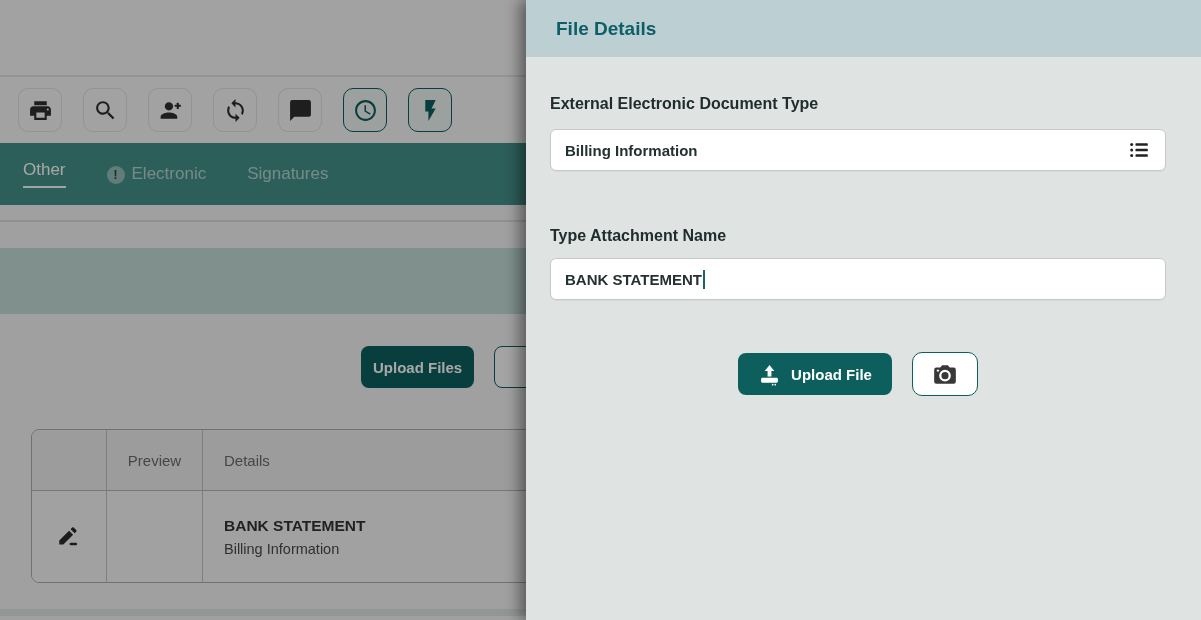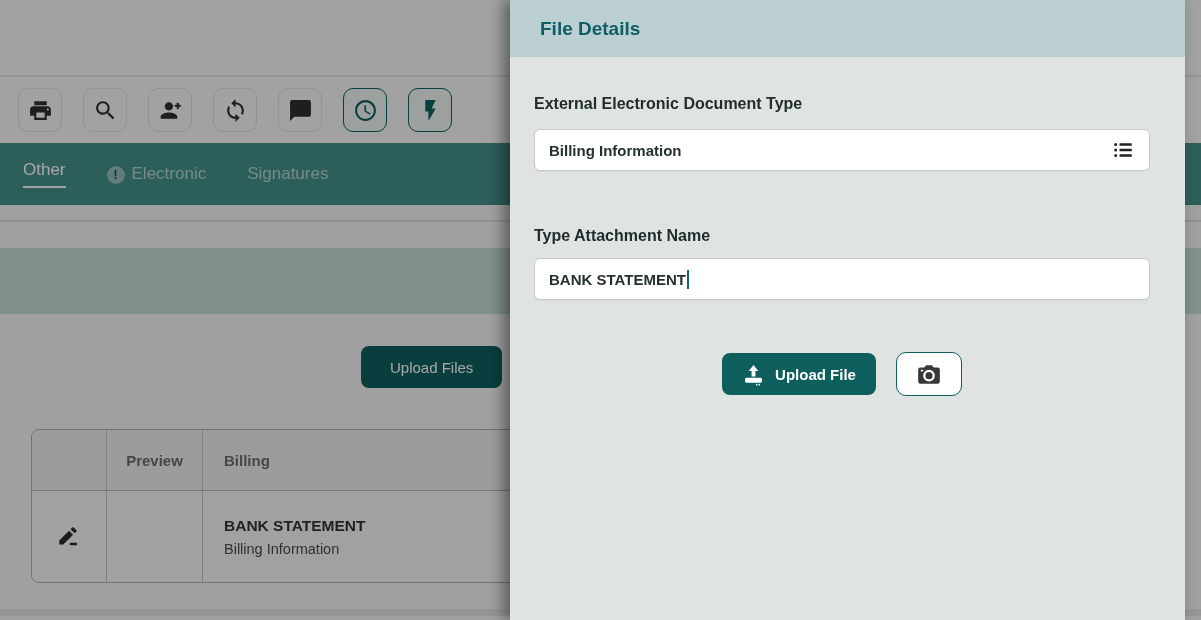--- a/index.html
+++ b/index.html
@@ -23,47 +23,47 @@
   .tab.active .tab-label { border-bottom:2px solid rgba(255,255,255,0.95); padding-bottom:6px; }
   .tab-alert { width:18px; height:18px; border-radius:50%; background:rgba(226,238,236,0.5);
                color:#27433f; font-size:12px; font-weight:bold; display:flex; align-items:center; justify-content:center; }
 
   .sub-strip { height:17px; background:#f4f4f4; border-bottom:2px solid #dcdcdc; }
   .sub-strip2 { height:26px; background:#f4f4f4; }
   .teal-band { height:66px; background:var(--band-bg,#c2dcd8); }
 
   .content { position:relative; height:302px; background:#f4f4f4; }
   .btn-row { position:absolute; top:32px; left:361px; display:flex; gap:20px; }
-  .btn-primary { height:42px; padding:0 29px; background:var(--teal,#0d5f5d); color:#ffffff; border:none;
-                 border-radius:8px; font-family:inherit; font-size:15px; font-weight:normal; cursor:pointer; }
+  .btn-primary { height:42px; padding:0 12px; background:var(--teal,#0d5f5d); color:#ffffff; border:none;
+                 border-radius:8px; font-family:inherit; font-size:15px; font-weight:bold; cursor:pointer; }
   .btn-outline-partial { height:42px; width:110px; background:#fbfbfb; border:1.5px solid var(--teal,#0d5f5d);
                  border-radius:8px; cursor:pointer; }
 
   .files-table { position:absolute; left:31px; top:115px; width:680px; border:1px solid #adadad;
                  border-radius:8px; overflow:hidden; background:#f6f6f6; }
   .t-row { display:flex; }
   .t-head { height:61px; background:#efefef; border-bottom:1px solid #b5b5b5; }
   .t-body { height:91px; background:#f6f6f6; }
   .t-c1 { width:75px; flex:none; border-right:1px solid #c3c3c3; display:flex; align-items:center; justify-content:center; }
   .t-c2 { width:96px; flex:none; border-right:1px solid #c3c3c3; display:flex; align-items:center; justify-content:center; }
   .t-c3 { flex:1; display:flex; flex-direction:column; justify-content:center; padding-left:21px; }
-  .t-head .t-c2, .t-head .t-c3 { font-size:15px; font-weight:bold; color:#6b6b6b; }
+  .t-head .t-c2, .t-head .t-c3 { font-size:15px; font-weight:normal; color:#6b6b6b; }
   .t-head .t-c3 { justify-content:center; }
   .file-name { font-size:15.5px; font-weight:bold; color:#333333; }
   .file-type { font-size:14.5px; color:#4a4a4a; margin-top:6px; }
   .edit-btn { background:none; border:none; color:#2b2b2b; cursor:pointer; display:flex; }
   .edit-btn svg { width:26px; height:26px; }
 
   .footer-strip { position:absolute; left:0; right:0; bottom:0; height:7px; background:#dfe5e4; }
 
   
   .backdrop { position:absolute; inset:0; background:rgba(0,0,0,0.345); z-index:5; }
 
   
-  .panel { position:absolute; top:0; right:16px; width:675px; height:620px; z-index:10;
+  .panel { position:absolute; top:0; right:0; width:675px; height:620px; z-index:10;
            background:var(--panel-body-bg,#dfe3e2); box-shadow:-6px 0 14px rgba(0,0,0,0.45); }
   .panel-header { height:57px; background:var(--panel-header-bg,#bccfd2); display:flex; align-items:center; padding-left:30px; }
   .panel-title { font-size:19px; font-weight:bold; color:var(--teal-dark-text,#0e5e67); }
   .panel-body { padding:0 35px 0 24px; }
   .field-label { margin-top:38px; font-size:16px; font-weight:bold; color:#212d2d; }
   .field-label.second { margin-top:56px; }
   .input-box { margin-top:16px; height:42px; background:#ffffff; border:1px solid #c8c8c8; border-radius:6px;
                display:flex; align-items:center; padding:0 14px; box-shadow:0 1px 1px rgba(0,0,0,0.04); }
   .input-box.second { margin-top:13px; }
   .input-text { font-size:15px; font-weight:bold; color:#253030; }
@@ -162,21 +162,21 @@
     <div class="content">
       <div class="btn-row">
         <button class="btn-primary">Upload Files</button>
         <button class="btn-outline-partial"></button>
       </div>
 
       <div class="files-table">
         <div class="t-row t-head">
           <div class="t-c1"></div>
           <div class="t-c2">Preview</div>
-          <div class="t-c3">Billing</div>
+          <div class="t-c3">Details</div>
         </div>
         <div class="t-row t-body">
           <div class="t-c1">
             <button class="edit-btn">
               <span style="display:flex">
                 <svg viewBox="0 0 24 24" fill="currentColor">
                     <path d="M3 15.25V19h3.75L15.81 9.94l-3.75-3.75L3 15.25zM18.71 7.04c.39-.39.39-1.02 0-1.41l-2.34-2.34c-.39-.39-1.02-.39-1.41 0l-1.53 1.53 3.75 3.75 1.53-1.53z"></path>
                     <rect x="12.5" y="17.2" width="7" height="2.4" rx="1.2"></rect>
                   </svg>
               </span>

